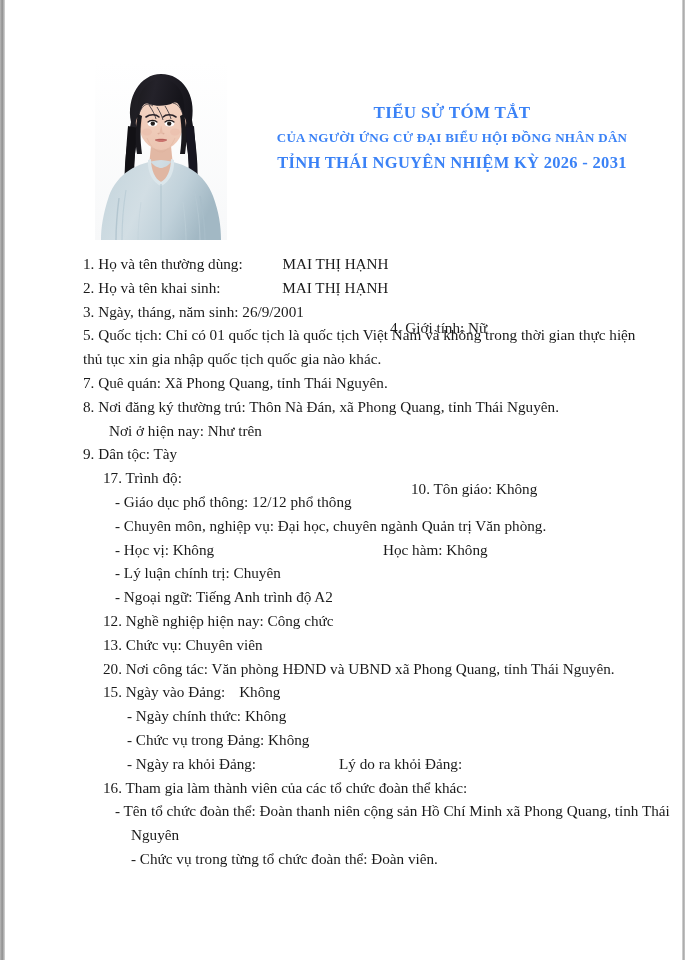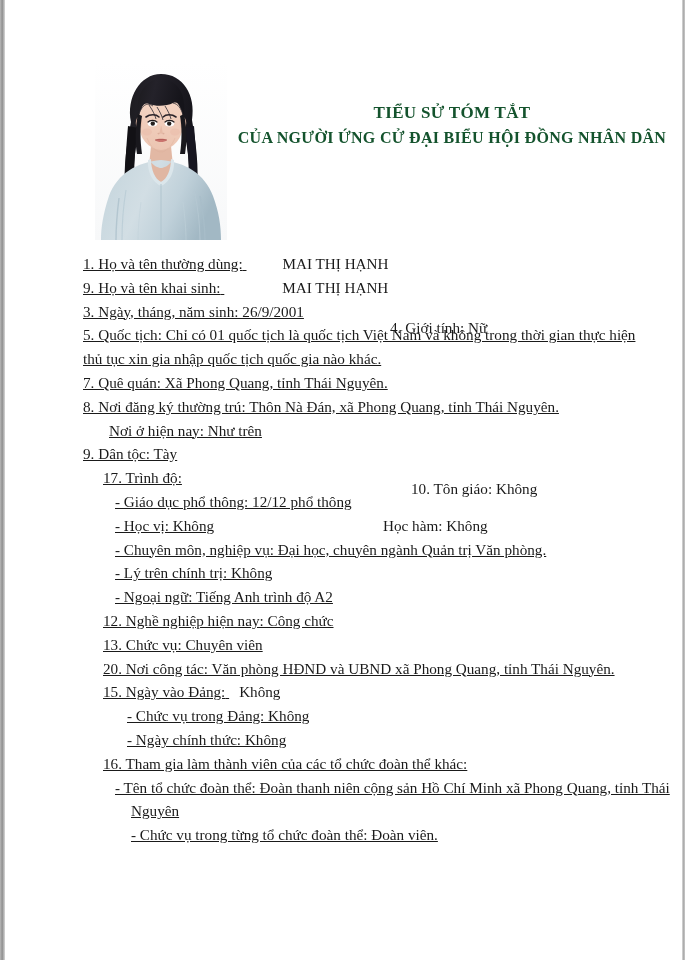--- a/index.html
+++ b/index.html
@@ -50,43 +50,42 @@
   }
   .photo svg { display: block; width: 132px; height: 178px; }
 
   
   .heading {
     position: absolute;
     left: 232px;
     top: 100px;
     width: 430px;
     text-align: center;
-    color: #14532d;
+    color: #3b82f6;
     font-weight: bold;
     font-size: 16.5px;
     line-height: 25px;
     letter-spacing: 0.3px;
   }
   .heading .l1 { font-size: 17px; }
-  .heading .l2 { font-size: 16px; }
+  .heading .l2 { font-size: 13px; }
   .heading .l3 { font-size: 16.5px; }
 
   
   .body-block {
     position: absolute;
     left: 78px;
     top: 252px;
     width: 580px;
     font-size: 15.2px;
     line-height: 23.8px;
   }
   .line {
     position: relative;
     white-space: nowrap;
-    text-decoration: underline;
   }
   .line.wrap { white-space: normal; }
   .indent-1 { padding-left: 26px; }
   .indent-2 { padding-left: 20px; }
   .indent-3 { padding-left: 32px; }
   .col2 {
     position: absolute;
     left: 307px;
     top: 16px;
     white-space: nowrap;
@@ -207,31 +206,32 @@
         <ellipse cx="80" cy="70" rx="5" ry="3.4" fill="#e9b7a5" opacity="0.4"></ellipse>
 
         <path d="M52 76 C56 86 62 90 66 90 C70 90 76 86 80 76" stroke="#dcaf9c" stroke-width="0.8" fill="none" opacity="0.5"></path>
       </g>
     </svg>
   </div>
 
   <div class="heading">
     <div class="l1">TIỂU SỬ TÓM TẮT</div>
     <div class="l2">CỦA NGƯỜI ỨNG CỬ ĐẠI BIỂU HỘI ĐỒNG NHÂN DÂN</div>
+    <div class="l3">TỈNH THÁI NGUYÊN NHIỆM KỲ 2026 - 2031</div>
   </div>
 
   <div class="body-block">
 
     <div class="line">
       <span>1. Họ và tên thường dùng:</span>
       <span class="name-val2">MAI THỊ HẠNH</span>
     </div>
 
     <div class="line">
-      <span>9. Họ và tên khai sinh:</span>
+      <span>2. Họ và tên khai sinh:</span>
       <span class="name-val2" style="padding-left:58px;">MAI THỊ HẠNH</span>
     </div>
 
 
     <div class="line hang-wrap">
       <span>3. Ngày, tháng, năm sinh: 26/9/2001</span>
       <span class="col2">4. Giới tính: Nữ</span>
     </div>
 
     <div class="line wrap" style="width:563px;">5. Quốc tịch: Chỉ có 01 quốc tịch là quốc tịch Việt Nam và không trong thời gian thực hiện thủ tục xin gia nhập quốc tịch quốc gia nào khác.</div>
@@ -245,46 +245,50 @@
 
     <div class="line hang-wrap">
       <span>9. Dân tộc: Tày</span>
       <span class="col2c">10. Tôn giáo: Không</span>
     </div>
 
     <div class="line indent-2">17. Trình độ:</div>
 
     <div class="line indent-3">- Giáo dục phổ thông: 12/12 phổ thông</div>
 
+    <div class="line indent-3">- Chuyên môn, nghiệp vụ: Đại học, chuyên ngành Quản trị Văn phòng.</div>
+
     <div class="line indent-3 hang-wrap">
       <span>- Học vị: Không</span>
       <span class="col2b">Học hàm: Không</span>
     </div>
 
-    <div class="line indent-3">- Chuyên môn, nghiệp vụ: Đại học, chuyên ngành Quản trị Văn phòng.</div>
-
-    <div class="line indent-3">- Lý trên chính trị: Không</div>
+    <div class="line indent-3">- Lý luận chính trị: Chuyên</div>
 
     <div class="line indent-3">- Ngoại ngữ: Tiếng Anh trình độ A2</div>
 
     <div class="line indent-2">12. Nghề nghiệp hiện nay: Công chức</div>
 
     <div class="line indent-2">13. Chức vụ: Chuyên viên</div>
 
     <div class="line indent-2">20. Nơi công tác: Văn phòng HĐND và UBND xã Phong Quang, tỉnh Thái Nguyên.</div>
 
     <div class="line indent-2">
       <span>15. Ngày vào Đảng:</span>
       <span class="dangky-val">Không</span>
     </div>
 
+    <div class="line indent-3" style="padding-left:44px;">- Ngày chính thức: Không</div>
+
     <div class="line indent-3" style="padding-left:44px;">- Chức vụ trong Đảng: Không</div>
 
-    <div class="line indent-3" style="padding-left:44px;">- Ngày chính thức: Không</div>
-
+    <div class="line indent-3 hang-wrap" style="padding-left:44px;">
+      <span>- Ngày ra khỏi Đảng:</span>
+      <span class="col2b" style="left:256px;">Lý do ra khỏi Đảng:</span>
+    </div>
 
     <div class="line indent-2">16. Tham gia làm thành viên của các tổ chức đoàn thể khác:</div>
 
     <div class="line wrap" style="padding-left:48px; width:556px; text-indent:-16px;">- Tên tổ chức đoàn thể: Đoàn thanh niên cộng sản Hồ Chí Minh xã Phong Quang, tỉnh Thái Nguyên</div>
 
     <div class="line indent-3" style="padding-left:48px;">- Chức vụ trong từng tổ chức đoàn thể: Đoàn viên.</div>
 
   </div>
 </div>
 

